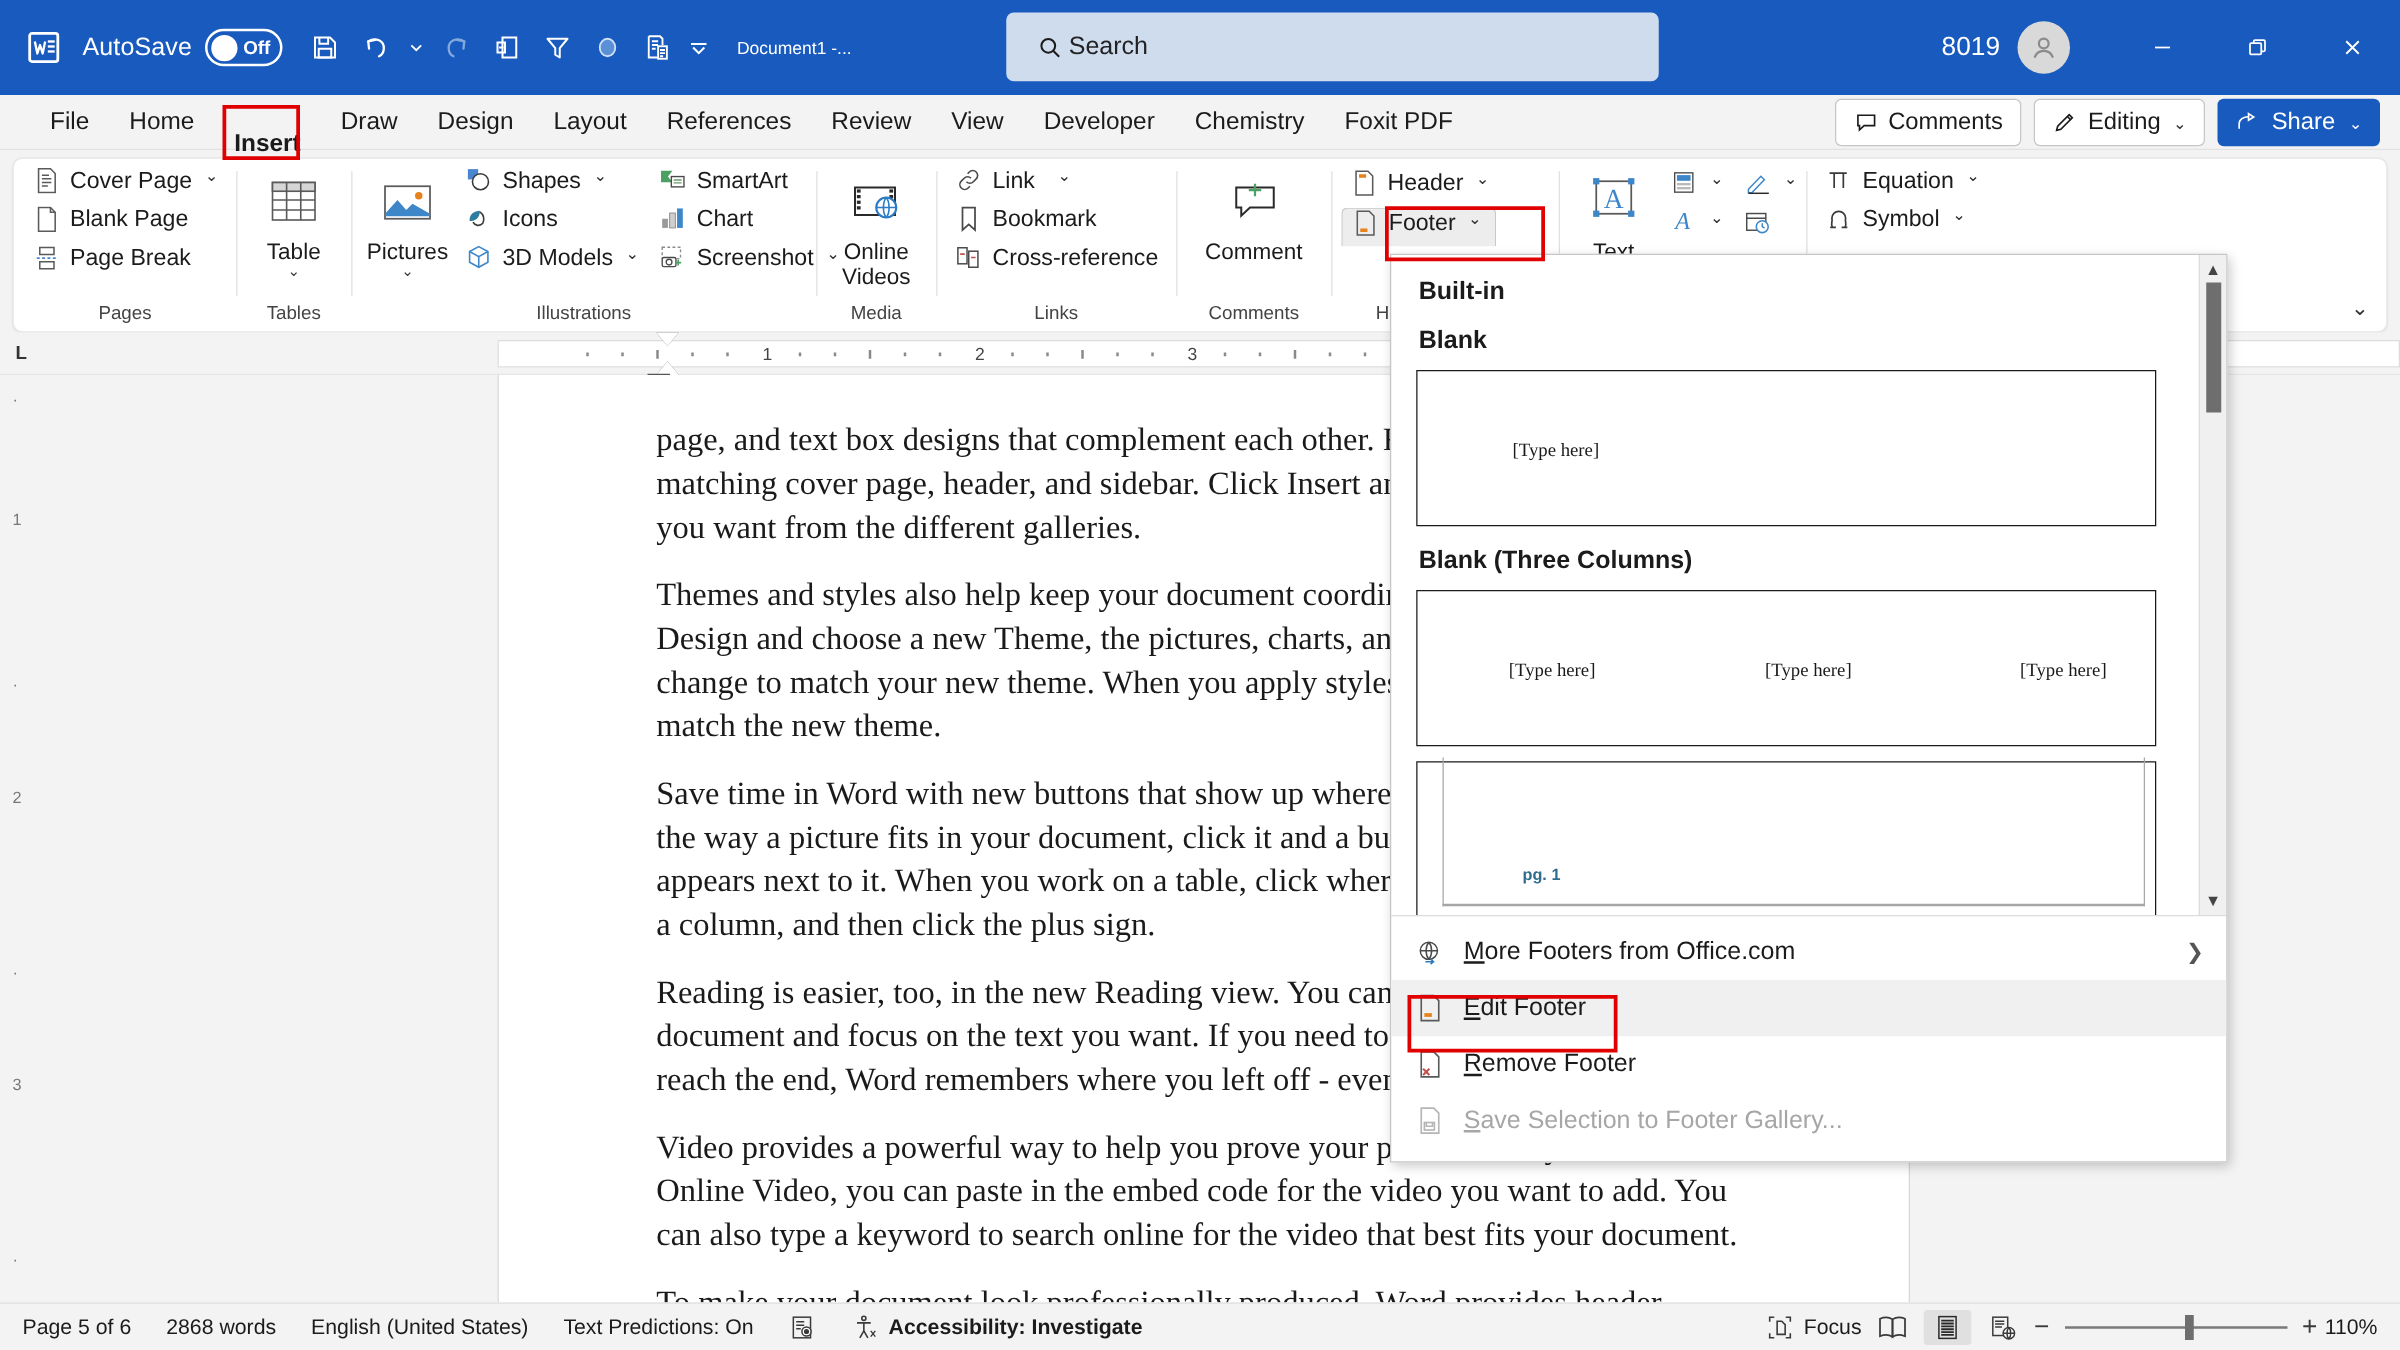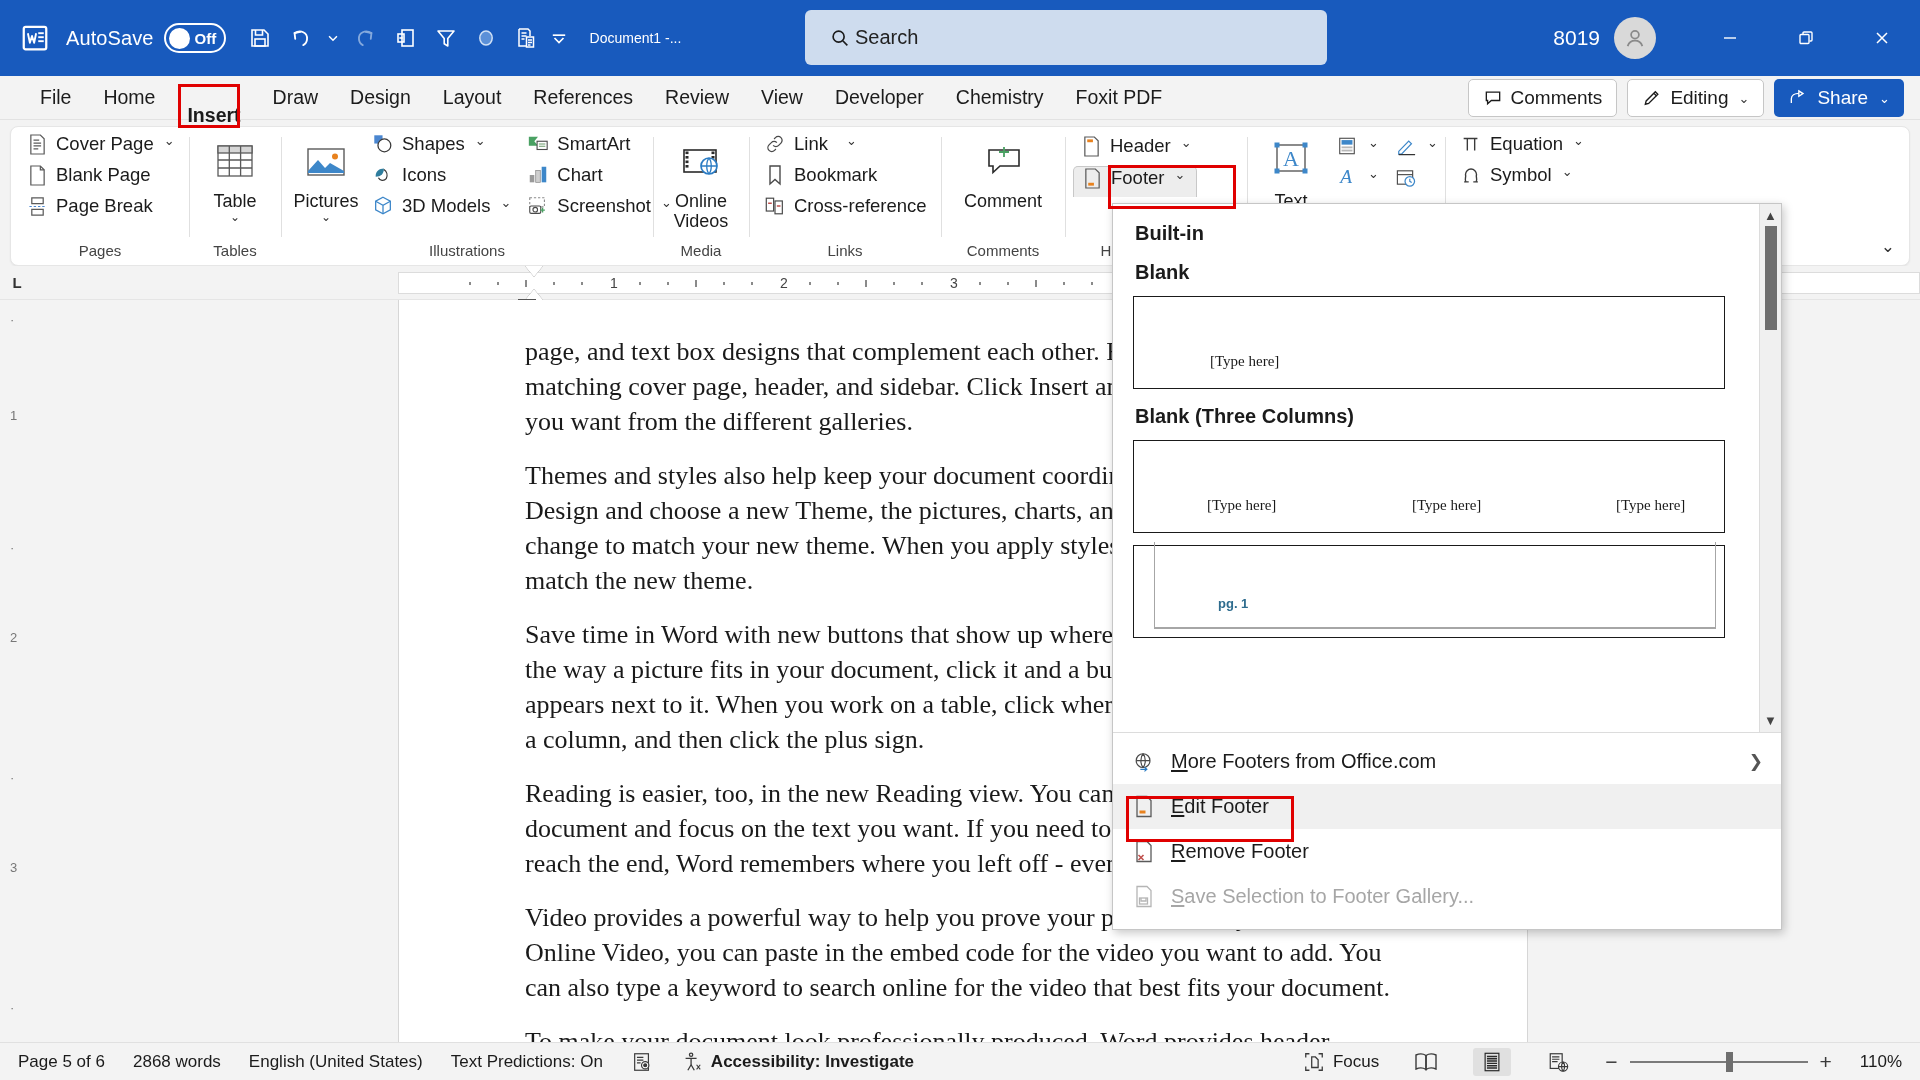--- a/index.html
+++ b/index.html
@@ -221,21 +221,21 @@
     border: 1px solid #c6c6c6;
     box-shadow: 2px 3px 9px rgba(0,0,0,.22);
     z-index: 40;
     display: flex; flex-direction: column;
   }
   .gal-scrollarea { position: relative; flex: 1; overflow: hidden; }
   .gal-inner { padding: 12px 18px 0 20px; width: 630px; }
   .gal-hdr { font-size: 20px; font-weight: 700; color: #1b1b1b; margin: 6px 0 16px 2px; }
   .gal-item-title { font-size: 20px; font-weight: 700; color: #1b1b1b; margin: 16px 0 8px 2px; }
   .gal-thumb {
-    border: 1px solid #1a1a1a; height: 93px; background: #fff;
+    border: 1px solid #1a1a1a; height: 125px; background: #fff;
     position: relative;
     margin-top: 12px;
   }
   .gal-thumb.austin { border: 1px solid #1a1a1a; }
   .austin-inner {
     position: absolute; left: 20px; right: 8px; bottom: 8px; top: -4px;
     border-left: 1px solid #a6a6a6; border-right: 1px solid #a6a6a6; border-bottom: 2px solid #a6a6a6;
   }
   .type-here {
     font-family: "Liberation Serif", serif;
@@ -275,21 +275,21 @@
   }
 
   
   .statusbar {
     position: absolute; left: 0; bottom: 0; width: 1920px; height: 38px;
     background: #f3f3f3; border-top: 1px solid #e0e0e0;
     display: flex; align-items: center; padding: 0 18px;
     font-size: 17px; color: #1b1b1b;
   }
   .sb-item { margin-right: 28px; white-space: nowrap; display:flex; align-items:center; gap:8px; }
-  .sb-right { position: absolute; right: 18px; display: flex; align-items: center; gap: 28px; }
+  .sb-right { position: absolute; right: 18px; display: flex; align-items: center; gap: 6px; }
   .viewbtn { width: 38px; height: 28px; display:flex; align-items:center; justify-content:center; border-radius:3px; }
   .viewbtn.active { background: #e0e0e0; }
   .zoom-slider { display: flex; align-items: center; gap: 12px; }
   .zs-track { width: 178px; height: 2px; background: #7a7a7a; position: relative; }
   .zs-knob { position: absolute; left: 96px; top: -9px; width: 7px; height: 20px; background: #6e6e6e; }
   .zs-sign { font-size: 21px; color: #3a3a3a; }
 </style>
 </head>
 <body>
 

